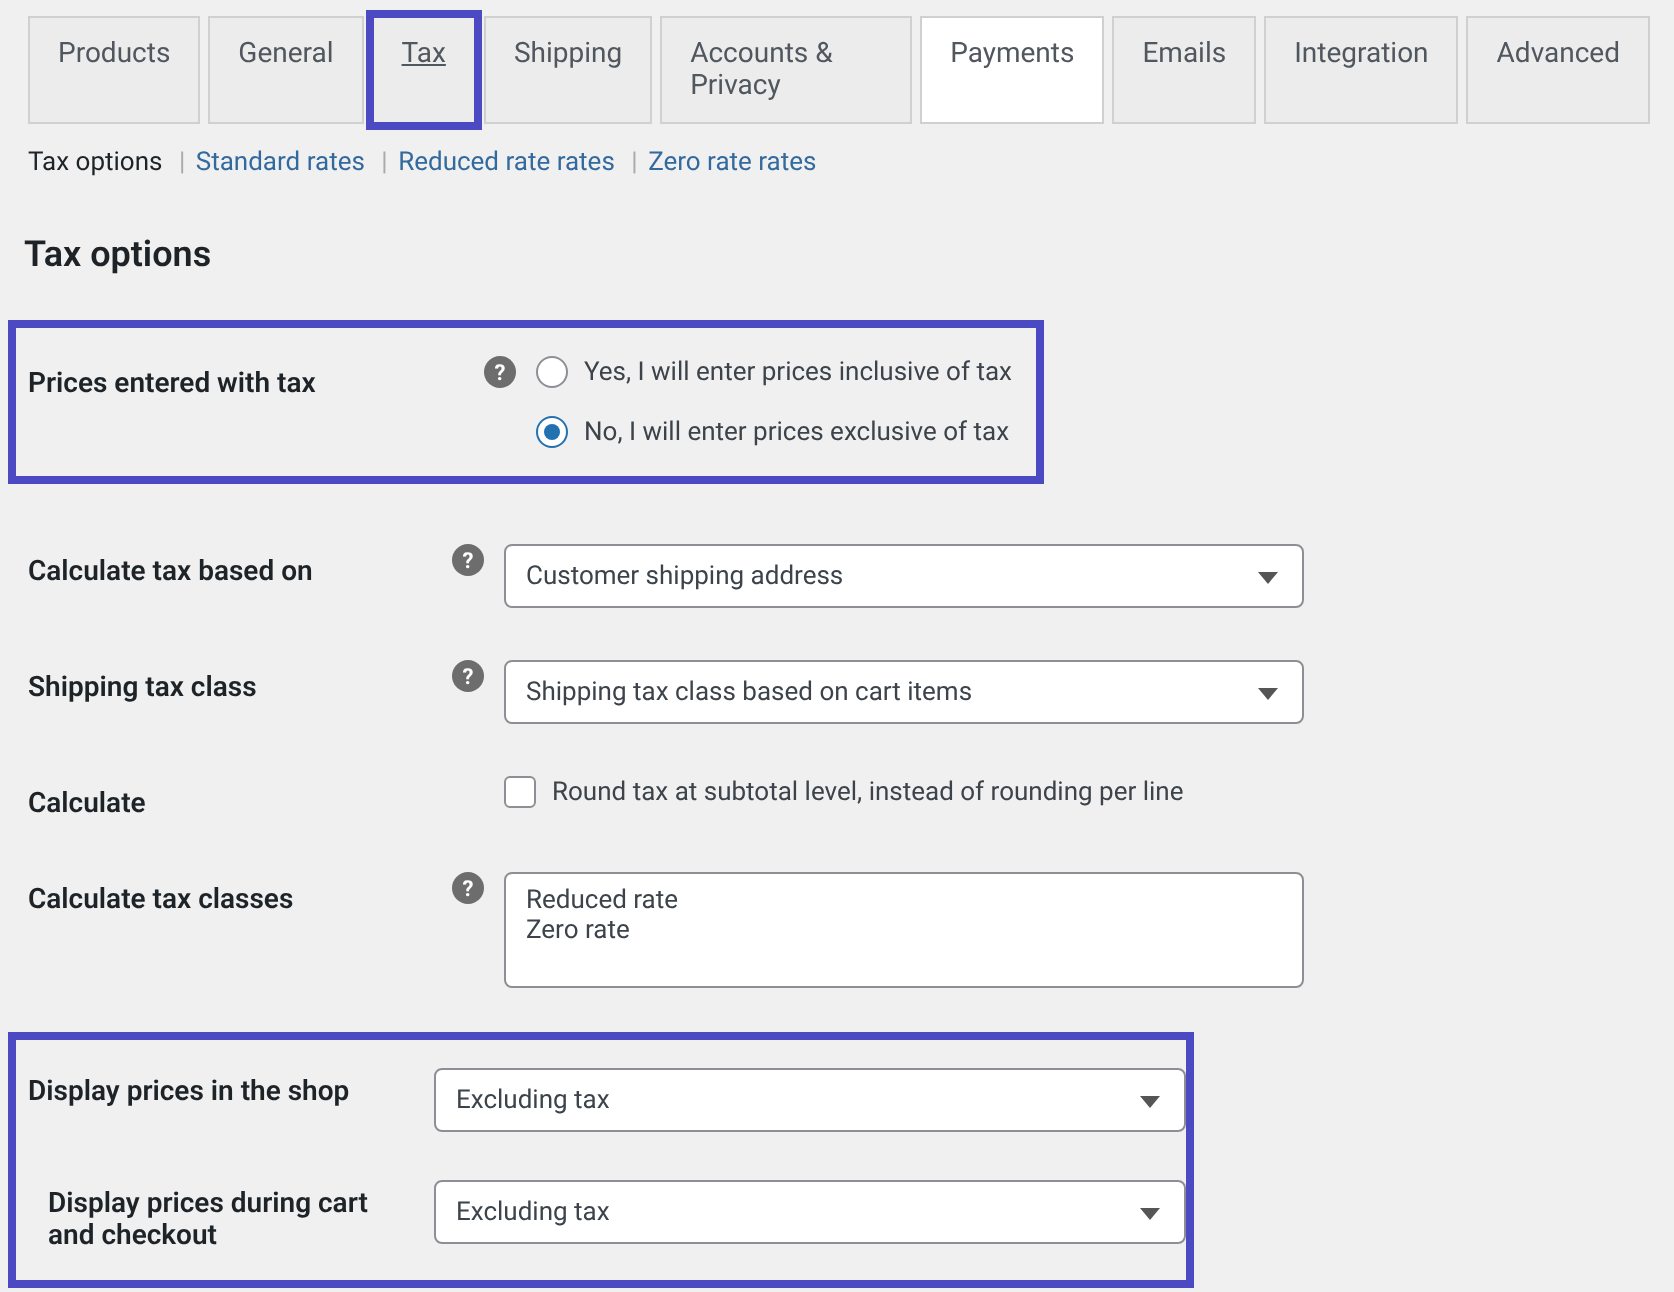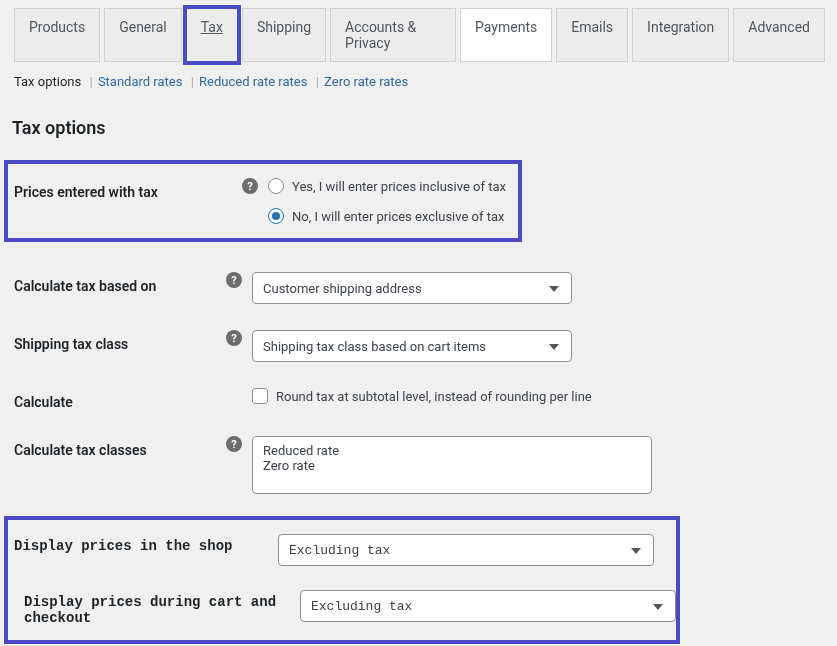--- a/index.html
+++ b/index.html
@@ -131,21 +131,21 @@
       border-color: #2271b1;
     }
     .radio.checked::after {
       content: '';
       width: 8px;
       height: 8px;
       background: #2271b1;
       border-radius: 50%;
     }
     .select {
-      width: 320px;
+      width: 400px;
       height: 32px;
       border: 1px solid #8c8f94;
       border-radius: 4px;
       background: #fff;
       padding: 0 30px 0 10px;
       font-size: 13px;
       color: #3c434a;
       position: relative;
       display: flex;
       align-items: center;
@@ -280,21 +280,21 @@
 
 <div class="form-row">
   <div class="form-label">Calculate tax classes</div>
   <div class="form-control">
     <span class="help-icon">?</span>
     <div class="textarea">Reduced rate
 Zero rate</div>
   </div>
 </div>
 
-<div class="highlight-box section-pad" style="width:668px;font-family:Liberation Mono, monospace;">
+<div class="highlight-box section-pad" style="width:585px;">
   <div class="form-row">
     <div class="form-label-narrow" style="width:264px;">Display prices in the shop</div>
     <div class="form-control">
       <div class="select" style="width:376px;">Excluding tax</div>
     </div>
   </div>
   <div class="form-row">
     <div class="form-label-narrow" style="width:264px;margin-left:10px;">Display prices during cart and checkout</div>
     <div class="form-control">
       <div class="select" style="width:376px;">Excluding tax</div>

